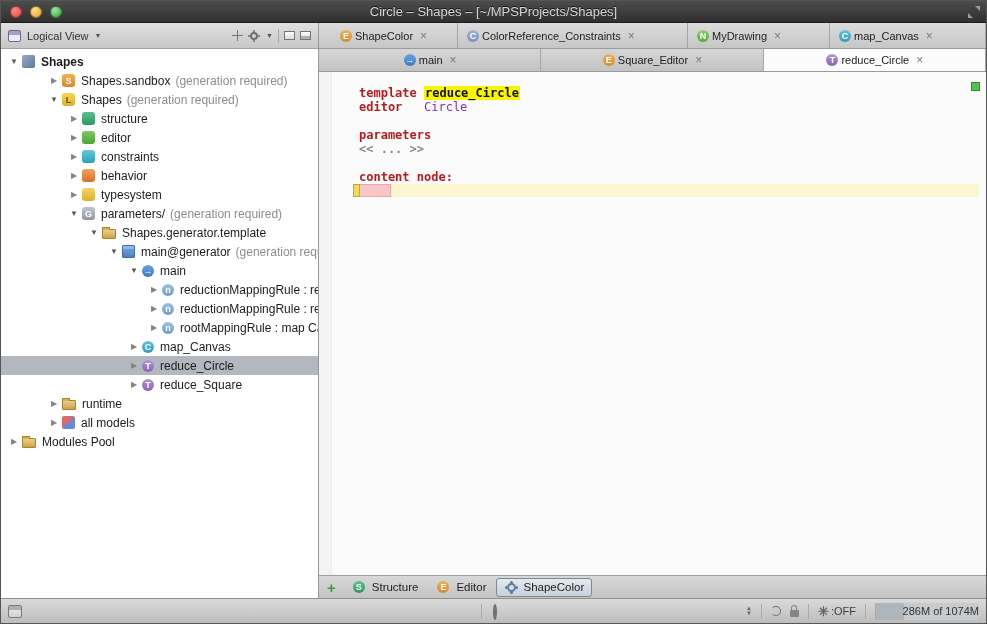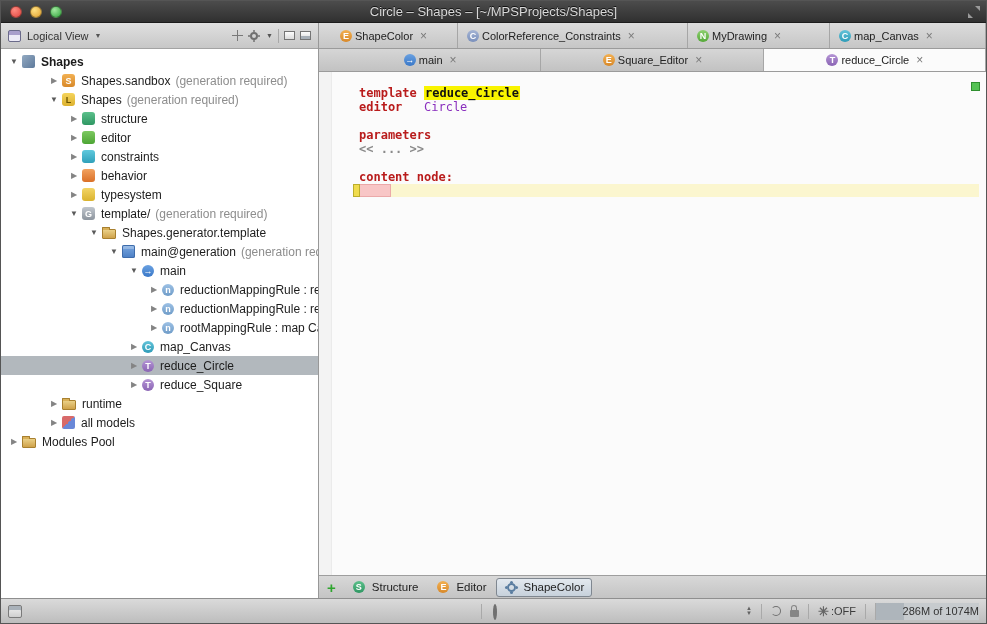--- a/index.html
+++ b/index.html
@@ -194,32 +194,32 @@
             <span class="tlbl">behavior</span>
           </div>
           <div class="trow" style="padding-left: 66px;">
             <span class="arrow">▶</span>
             <span class="ic ic-typesystem"></span>
             <span class="tlbl">typesystem</span>
           </div>
           <div class="trow" style="padding-left: 66px;">
             <span class="arrow open">▼</span>
             <span class="ic ic-generatoraspect">G</span>
-            <span class="tlbl">template/</span>
+            <span class="tlbl">parameters/</span>
             <span class="tann">(generation required)</span>
           </div>
           <div class="trow" style="padding-left: 86px;">
             <span class="arrow open">▼</span>
             <span class="ic ic-folder"></span>
             <span class="tlbl">Shapes.generator.template</span>
           </div>
           <div class="trow" style="padding-left: 106px;">
             <span class="arrow open">▼</span>
             <span class="ic ic-genmodel"></span>
-            <span class="tlbl">main@generation</span>
+            <span class="tlbl">main@generator</span>
             <span class="tann">(generation required)</span>
           </div>
           <div class="trow" style="padding-left: 126px;">
             <span class="arrow open">▼</span>
             <span class="ic ic-circle ic-main">→</span>
             <span class="tlbl">main</span>
           </div>
           <div class="trow" style="padding-left: 146px;">
             <span class="arrow">▶</span>
             <span class="ic ic-circle ic-n">n</span>

